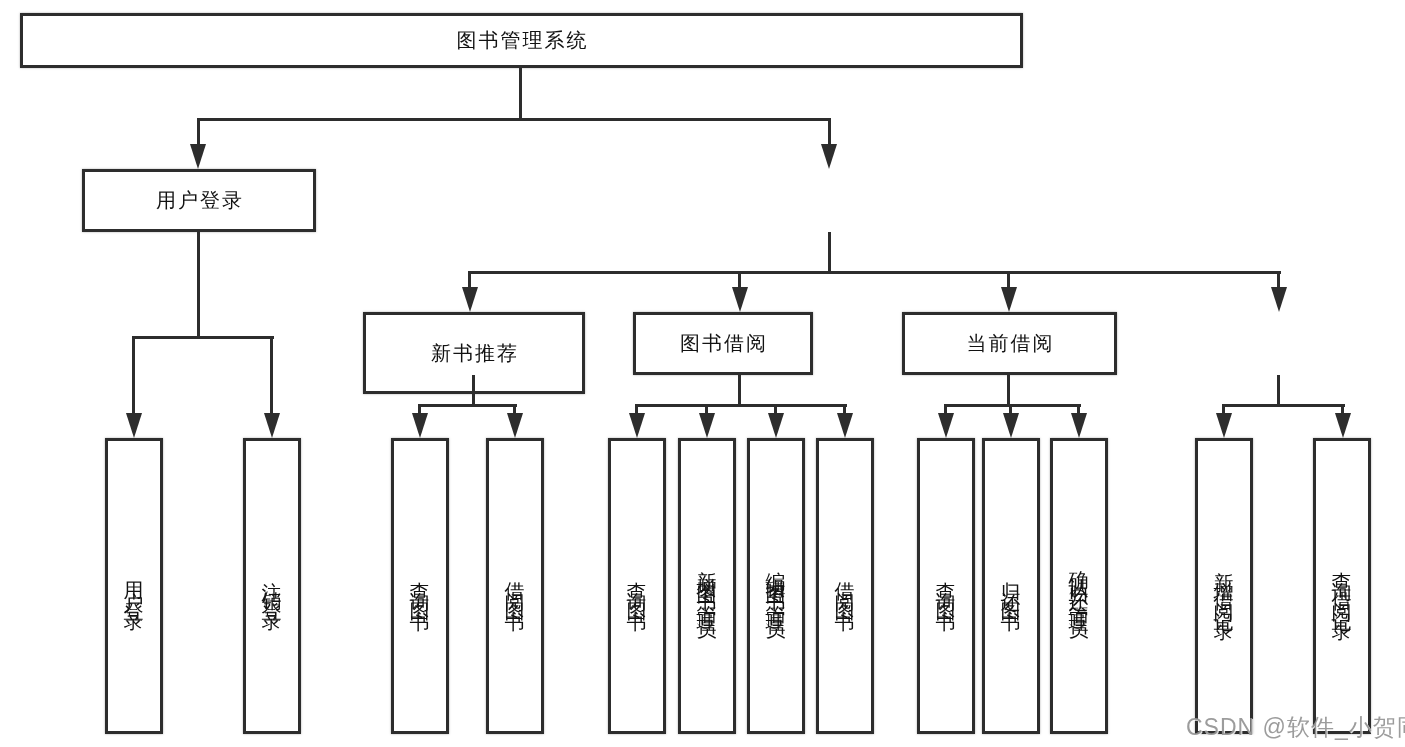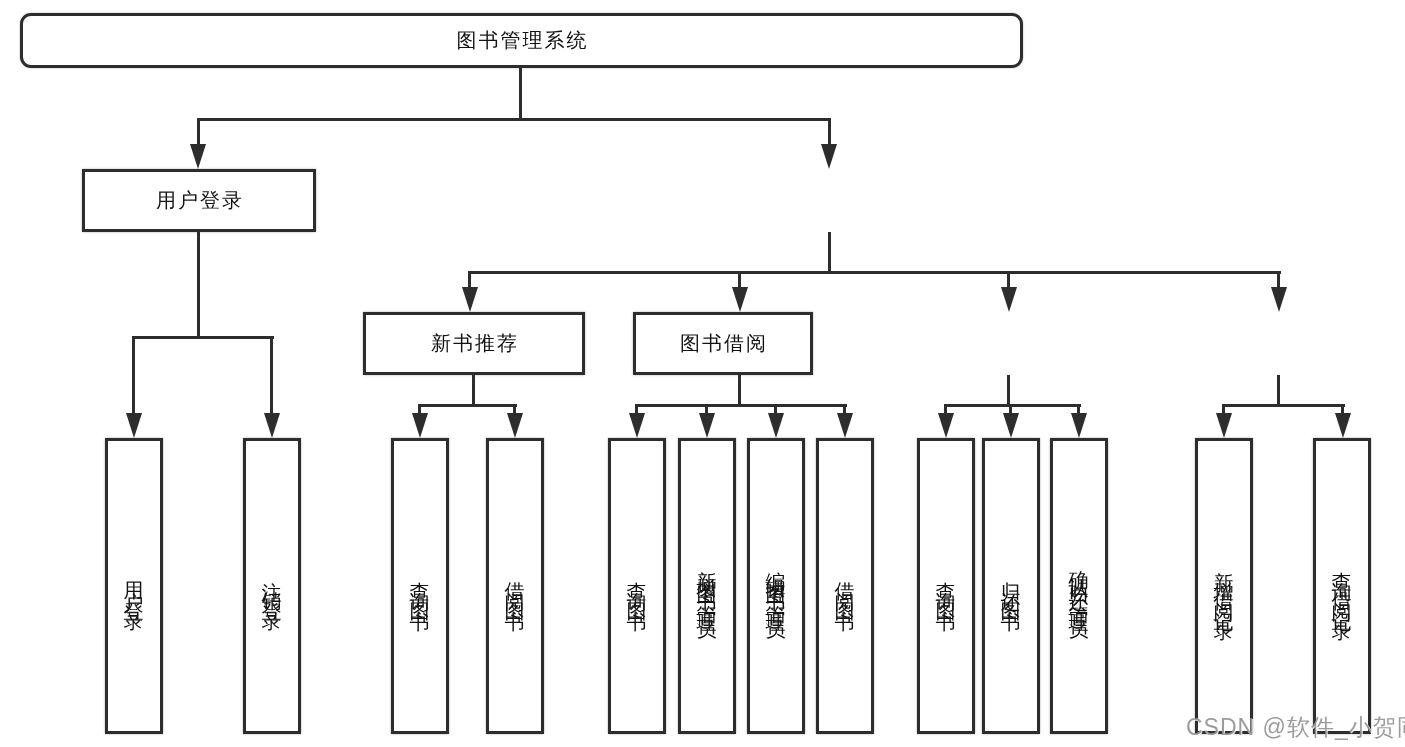--- a/index.html
+++ b/index.html
@@ -57,37 +57,40 @@
     text-shadow: 1px 1px 0 rgba(255,255,255,0.85);
     z-index: 5;
     white-space: nowrap;
   }
 </style>
 </head>
 <body>
 
 <div class="canvas">
 
-  <div class="box" style="left:20px; top:13px; width:1003px; height:55px;border-radius:11px;">
+  <div class="box" style="left:20px; top:13px; width:1003px; height:55px;">
     <span class="lbl">图书管理系统</span>
   </div>
 
   <div class="box" style="left:82px; top:169px; width:234px; height:63px;">
     <span class="lbl">用户登录</span>
   </div>
 
 
-  <div class="box" style="left:363px; top:312px; width:222px; height:63px;">
+  <div class="box" style="left:363px; top:312px; width:222px; height:82px;">
     <span class="lbl">新书推荐</span>
   </div>
 
   <div class="box" style="left:633px; top:312px; width:180px; height:63px;">
     <span class="lbl">图书借阅</span>
   </div>
 
+  <div class="box" style="left:902px; top:312px; width:215px; height:63px;">
+    <span class="lbl">当前借阅</span>
+  </div>
 
 
   <div class="box v" style="left:105px; top:438px; width:58px; height:296px;">
     <span class="lbl">用户登录</span>
   </div>
   <div class="box v" style="left:243px; top:438px; width:58px; height:296px;">
     <span class="lbl">注销登录</span>
   </div>
 
   <div class="box v" style="left:391px; top:438px; width:58px; height:296px;">

